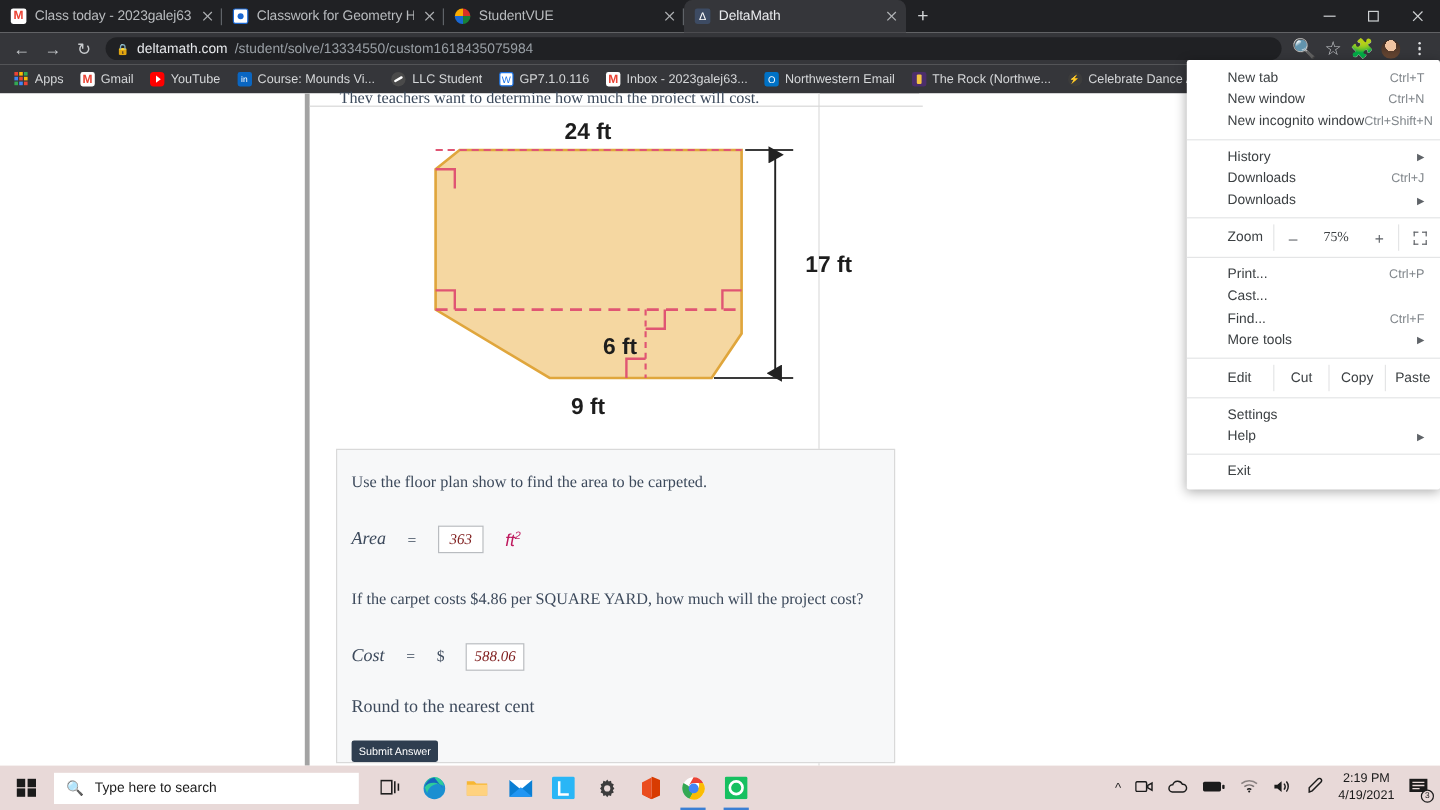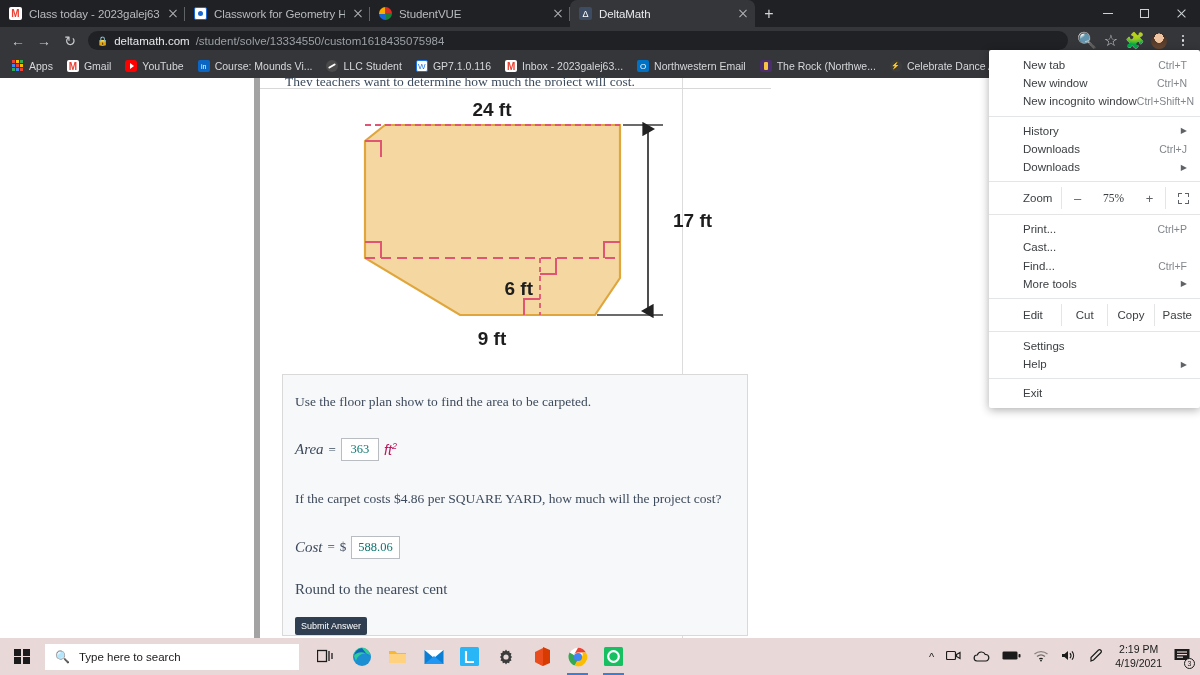--- a/index.html
+++ b/index.html
@@ -119,21 +119,21 @@
   .fi-content { background:#dff0d8; border-radius:2px; }
   .fi-content::before{content:''; position:absolute; left:1.5px; top:7px; width:9px; height:1.5px; background:#4caf50; transform:rotate(-25deg);}
 
   
   .page {
     position:absolute; top:78px; left:0; width:1200px; height:560px;
     background:#ffffff;
   }
   .content-col {
     position:absolute; left:254px; top:0; width:429px; min-height:560px;
-    background:#ffffff; border-left:6px solid #a3a3a3; border-right:1px solid #dcdcdc;padding-left:24px;
+    background:#ffffff; border-left:4px solid #a3a3a3; border-right:1px solid #dcdcdc;padding-left:24px;
   }
   .side-left { position:absolute; left:0; top:0; width:254px; height:560px; background:#fff; }
   .side-right { position:absolute; left:766px; top:0; width:434px; height:560px; background:#fff; }
 
   .cut-text {
     position:absolute; left:25px; top:-4px; width:470px;
     font-family:"Liberation Serif", serif; font-size:13.5px; color:#3c4a5c;
     overflow:hidden; height:12px; white-space:nowrap;
   }
   .hr-top { position:absolute; left:0; top:10px; width:511px; height:1px; background:#d8d8d8; }
@@ -143,29 +143,29 @@
 
   
   .card {
     position:absolute; left:22px; top:296px; width:466px;
     border:1px solid #d9d9d9; background:#f7f8f9;
     padding:17px 12px 0 12px;
   }
   .qtext {
     font-family:"Liberation Serif", serif; font-size:13.5px; color:#3d4a5c; line-height:1.5;
   }
-  .mathline { display:flex; align-items:center; gap:5px; margin-top:26px; }
+  .mathline { display:flex; align-items:center; gap:18px; margin-top:26px; }
   .mathvar {
     font-family:"Liberation Serif", serif; font-style:italic; font-size:15px; color:#3d4a5c;
   }
   .eq { font-family:"Liberation Serif", serif; font-size:13px; color:#3d4a5c; }
   .ansbox {
     border:1px solid #b9bcc0; background:#ffffff; height:23px; min-width:38px;
     display:flex; align-items:center; justify-content:center;
-    font-family:"Liberation Serif", serif; font-size:12.5px; color:#0f766e; padding:0 6px;
+    font-family:"Liberation Serif", serif; font-size:12.5px; color:#7f1d1d; padding:0 6px;font-style:italic;
   }
   .unit { font-family:Liberation Sans, sans-serif; font-style:italic; font-size:14.5px; color:#be185d; }
   .unit sup { font-size:9px; }
   .q2 { margin-top:28px; }
   .roundtxt { font-family:"Liberation Serif", serif; font-size:15px; color:#3d4a5c; margin-top:22px; }
   .submitbtn {
     margin-top:19px; width:72px; height:18px; background:#2f3e50; border-radius:2px;
     color:#fff; font-size:9px; display:flex; align-items:center; justify-content:center;
     overflow:hidden;
   }

